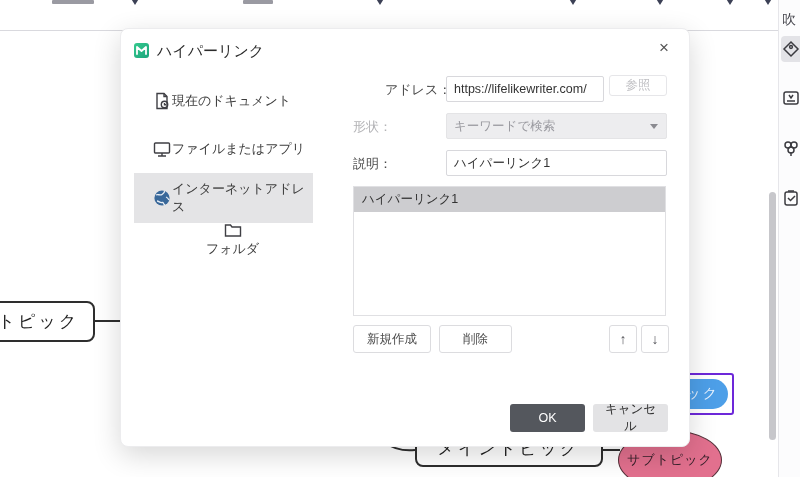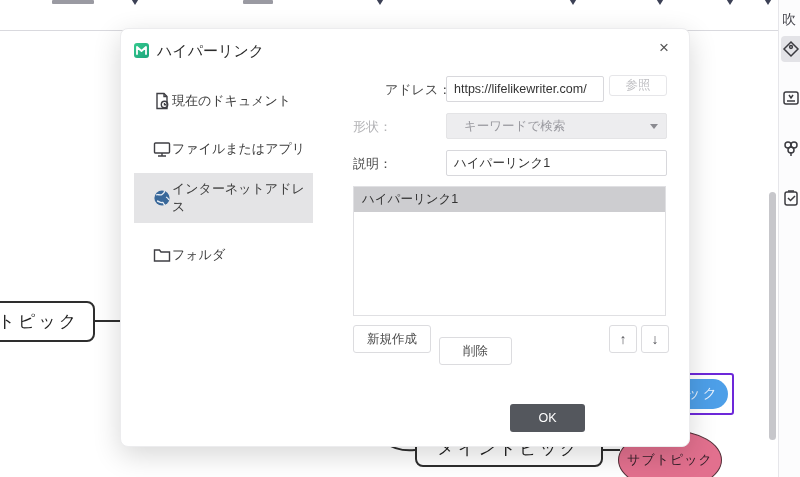--- a/index.html
+++ b/index.html
@@ -32,21 +32,21 @@
   .dialog{position:absolute;left:120px;top:28px;width:568px;height:417px;background:#fff;border:1px solid #ececee;border-radius:8px;box-shadow:0 8px 28px rgba(0,0,0,.16);z-index:10;}
   .dlg-logo{position:absolute;left:13px;top:14px;width:15px;height:15px;border-radius:3px;background:linear-gradient(135deg,#35c98e,#1ba57c);display:flex;align-items:center;justify-content:center;}
   .dlg-title{position:absolute;left:36px;top:13px;font-size:15px;color:#2b2b2b;}
   .dlg-close{position:absolute;right:20px;top:10px;font-size:17px;color:#555;cursor:pointer;line-height:1;}
   .side-item{position:absolute;left:13px;width:179px;height:50px;display:flex;align-items:center;padding-left:18px;box-sizing:border-box;font-size:13px;color:#3d3d3d;cursor:pointer;}
   .side-item.selected{background:#e4e4e6;}
   .side-item svg{width:20px;height:20px;flex:none;}
   .fld-label{position:absolute;font-size:13px;color:#4a4a4a;}
   .fld-label.disabled{color:#b3b3b6;}
   .txt-input{position:absolute;height:26px;border:1px solid #d8d8dc;border-radius:2px;font-size:12.5px;color:#333;padding:0 7px;box-sizing:border-box;font-family:inherit;background:#fff;}
-  .select-box{position:absolute;height:26px;background:#ededef;border:1px solid #e4e4e6;border-radius:2px;font-size:12.5px;color:#9a9aa0;display:flex;align-items:center;padding:0 17px;box-sizing:border-box;}
+  .select-box{position:absolute;height:26px;background:#ededef;border:1px solid #e4e4e6;border-radius:2px;font-size:12.5px;color:#9a9aa0;display:flex;align-items:center;padding:0 7px;box-sizing:border-box;}
   .select-caret{position:absolute;right:8px;top:10px;width:0;height:0;border-left:4px solid transparent;border-right:4px solid transparent;border-top:5px solid #8a8a90;}
   .btn{position:absolute;height:28px;background:#fff;border:1px solid #dcdcdf;border-radius:3px;font-size:12.5px;color:#4c4c4c;display:flex;align-items:center;justify-content:center;cursor:pointer;box-sizing:border-box;font-family:inherit;}
   .btn.disabled{color:#c0c0c4;border-color:#e6e6e9;}
   .listbox{position:absolute;left:232px;top:157px;width:313px;height:130px;border:1px solid #e0e0e3;background:#fff;box-sizing:border-box;}
   .list-row{height:25px;display:flex;align-items:center;padding:0 8px;font-size:12.5px;color:#333;}
   .list-row.selected{background:#cdcdd0;}
   .btn-ok{position:absolute;left:389px;top:375px;width:75px;height:28px;background:#54575d;color:#fff;border:none;border-radius:3px;font-size:12.5px;display:flex;align-items:center;justify-content:center;cursor:pointer;font-family:inherit;}
   .btn-cancel{position:absolute;left:472px;top:375px;width:75px;height:28px;background:#e3e3e5;color:#333;border:none;border-radius:3px;font-size:12.5px;display:flex;align-items:center;justify-content:center;cursor:pointer;font-family:inherit;}
   .arrow-btn{font-size:14px;color:#55555a;}
 </style>
@@ -140,21 +140,21 @@
     </svg>
     <span>インターネットアドレス</span>
   </div>
   <div class="side-item" style="top:95px;">
     <svg viewBox="0 0 20 20" stroke="#3f3f44" fill="none" stroke-width="1.4">
       <rect x="2.5" y="4" width="15" height="10" rx="1"></rect>
         <path d="M8 17 h4 M10 14 v3 M6 17 h8"></path>
     </svg>
     <span>ファイルまたはアプリ</span>
   </div>
-  <div class="side-item" style="top:201px;">
+  <div class="side-item" style="top:191px;flex-direction:column;">
     <svg viewBox="0 0 20 20" stroke="#3f3f44" fill="none" stroke-width="1.4">
       <path d="M2.5 5 h5 l1.5 2 h8.5 v9 H2.5 Z"></path>
     </svg>
     <span>フォルダ</span>
   </div>
 
   <div class="fld-label" style="left:232px;top:52px;margin-left:32px;">アドレス：</div>
   <input class="txt-input" style="left: 325px; top: 47px; width: 158px;" value="https://lifelikewriter.com/">
   <button class="btn disabled" style="left:488px;top:46px;width:58px;height:21px;">参照</button>
 
@@ -165,18 +165,19 @@
   </div>
 
   <div class="fld-label" style="left:232px;top:126px;">説明：</div>
   <input class="txt-input" style="left: 325px; top: 121px; width: 221px;" value="ハイパーリンク1">
 
   <div class="listbox">
     <div class="list-row selected">ハイパーリンク1</div>
   </div>
 
   <button class="btn" style="left:232px;top:296px;width:78px;">新規作成</button>
-  <button class="btn" style="left:318px;top:296px;width:73px;margin-top:12px;">削除</button>
+  <button class="btn" style="left:318px;top:296px;width:73px;">削除</button>
   <button class="btn arrow-btn" style="left:488px;top:296px;width:28px;">↑</button>
   <button class="btn arrow-btn" style="left:520px;top:296px;width:28px;">↓</button>
 
   <button class="btn-ok">OK</button>
+  <button class="btn-cancel">キャンセル</button>
 </div>
 
 </body></html>

